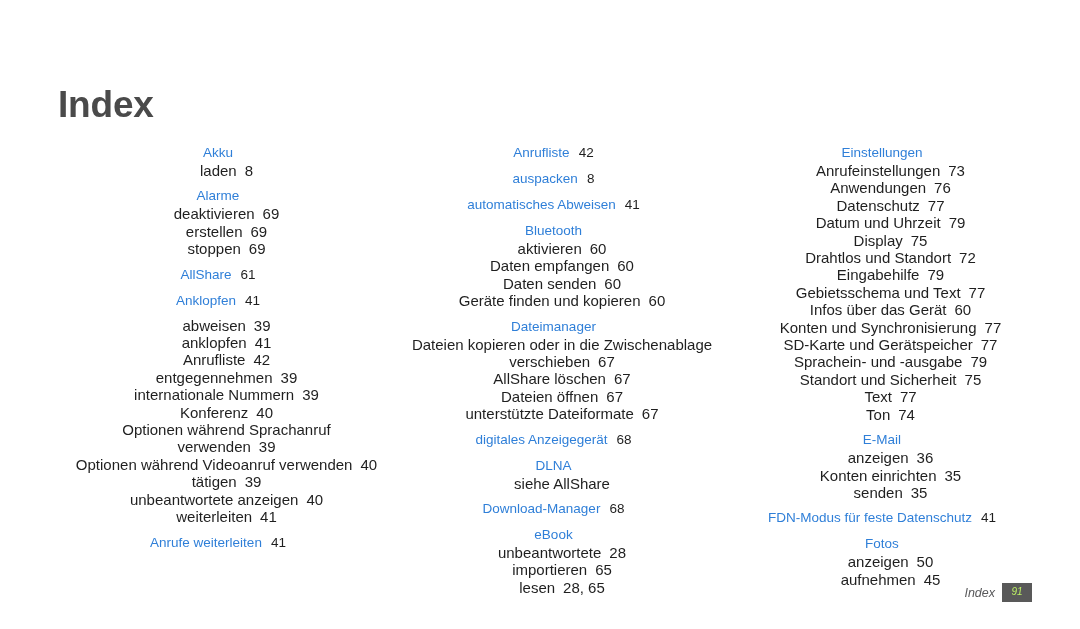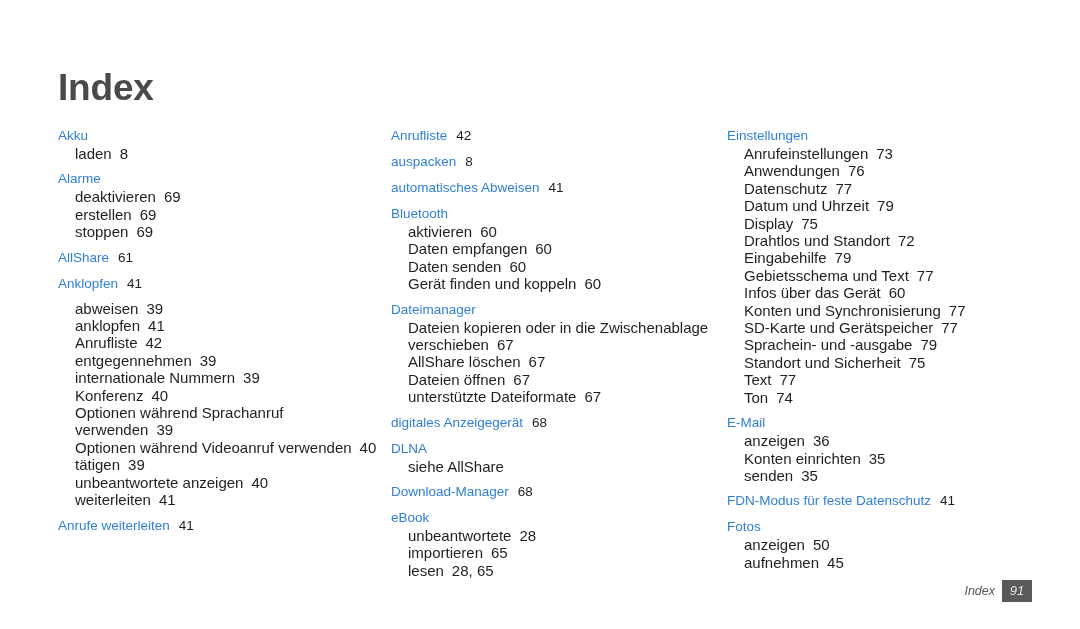--- a/index.html
+++ b/index.html
@@ -14,20 +14,21 @@
     position: relative;
     overflow: hidden;
     font-family: "Liberation Sans", "DejaVu Sans", sans-serif;
     -webkit-font-smoothing: antialiased;
   }
 
   .page {
     position: absolute;
     inset: 0;
     background: #ffffff;
+    margin-top: 17px;
   }
 
   
   .page-title {
     position: absolute;
     left: 58px;
     top: 44px;
     font-size: 37px;
     font-weight: 600;
     color: #4a4a4a;
@@ -38,20 +39,21 @@
   
   .columns {
     position: absolute;
     left: 0;
     top: 126px;
     width: 1080px;
   }
   .column {
     position: absolute;
     top: 0;
+    text-align: center;
   }
   .column.col-1 { left: 58px;  width: 320px; }
   .column.col-2 { left: 391px; width: 325px; }
   .column.col-3 { left: 727px; width: 310px; }
 
   
   .index-group {
     margin-bottom: 0;
   }
   .index-group + .index-group {
@@ -97,22 +99,22 @@
     align-items: center;
     gap: 7px;
   }
   .footer-label {
     font-style: italic;
     font-size: 12.5px;
     color: #58585a;
   }
   .footer-pagebox {
     background: #595959;
-    color: #e5e5e5;
-    font-size: 13px;
+    color: #bef264;
+    font-size: 10px;
     font-style: italic;
     line-height: 1;
     padding: 4px 7px 5px 7px;
     min-width: 16px;
     text-align: center;
   }
 </style>
 </head>
 <body>
 
@@ -170,21 +172,21 @@
         </div>
         <div class="index-group">
           <div class="group-head"><span>automatisches Abweisen</span><span class="page-ref">41</span></div>
         </div>
         <div class="index-group">
           <div class="group-head"><span>Bluetooth</span></div>
           <ul class="sub-list">
             <li class="sub-item"><span>aktivieren</span><span class="page-ref">60</span></li>
             <li class="sub-item"><span>Daten empfangen</span><span class="page-ref">60</span></li>
             <li class="sub-item"><span>Daten senden</span><span class="page-ref">60</span></li>
-            <li class="sub-item"><span>Gerät finden und koppeln</span><span class="page-ref">60</span></li>
+            <li class="sub-item"><span>Geräte finden und kopieren</span><span class="page-ref">60</span></li>
           </ul>
         </div>
         <div class="index-group">
           <div class="group-head"><span>Dateimanager</span></div>
           <ul class="sub-list">
             <li class="sub-item wrapped"><span>Dateien kopieren oder in die Zwischenablage verschieben</span><span class="page-ref">67</span></li>
             <li class="sub-item"><span>AllShare löschen</span><span class="page-ref">67</span></li>
             <li class="sub-item"><span>Dateien öffnen</span><span class="page-ref">67</span></li>
             <li class="sub-item"><span>unterstützte Dateiformate</span><span class="page-ref">67</span></li>
           </ul>

